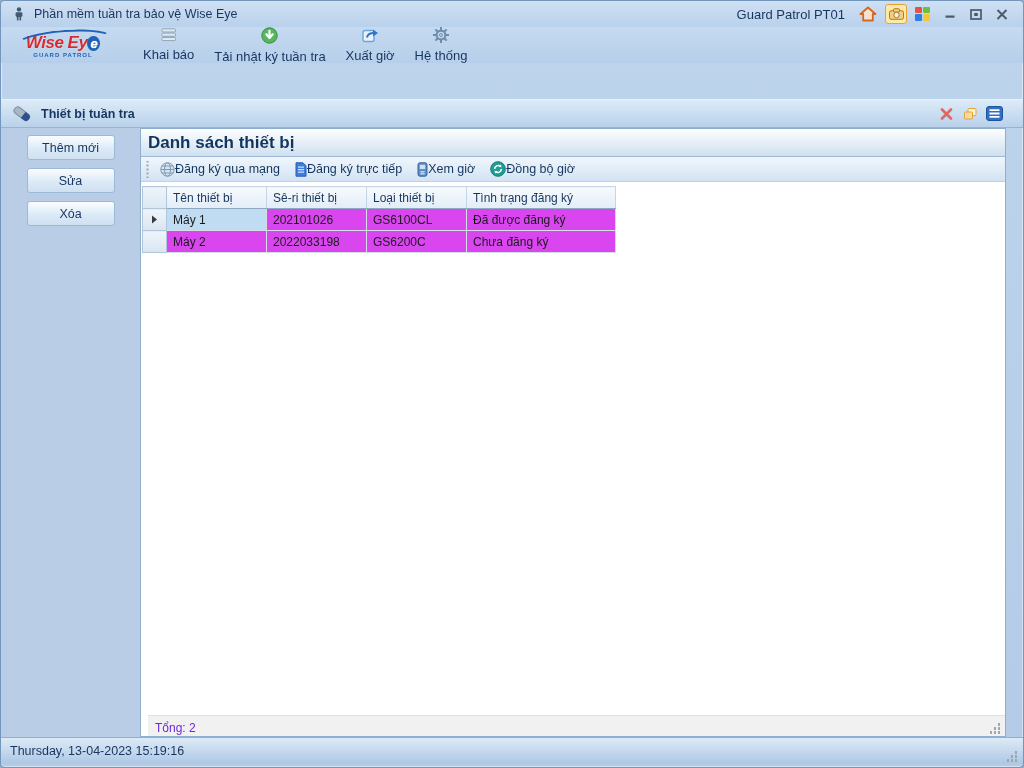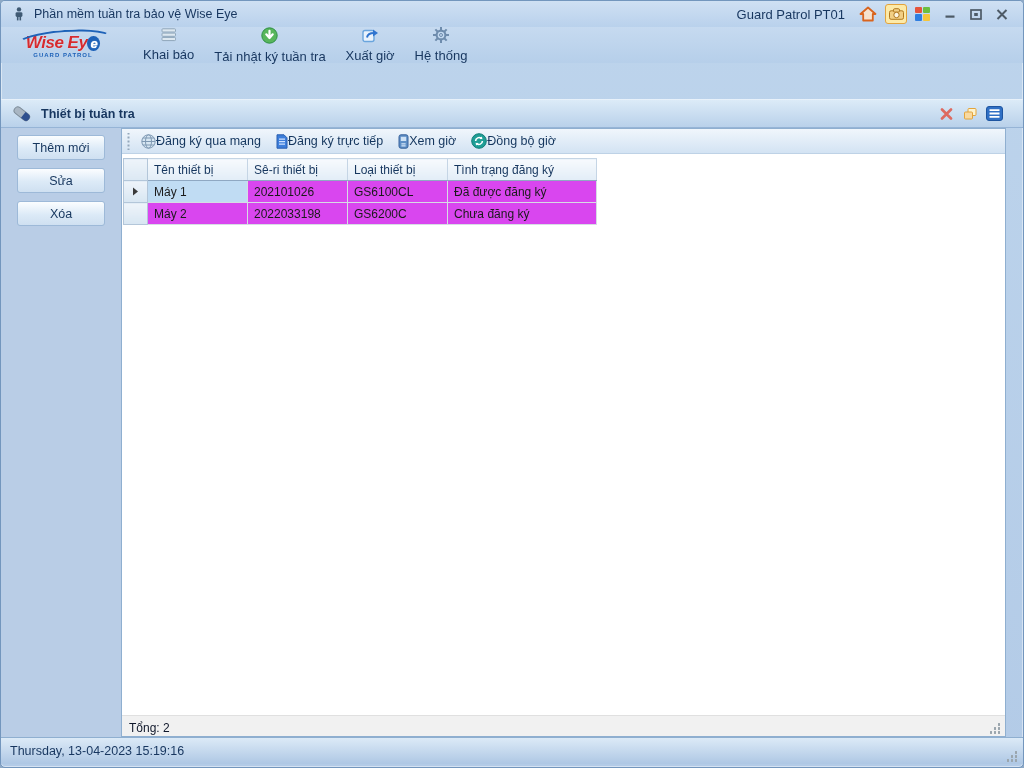--- a/index.html
+++ b/index.html
@@ -43,21 +43,21 @@
 
   
   .tabbar { height:29px; display:flex; align-items:center; padding:0 17px 0 10px; flex:0 0 auto;
     background:linear-gradient(#dcebf8,#b9d1ea); border-top:1px solid #e8f1fa; border-bottom:1px solid #96b4d6;margin-top:36px; }
   .tabbar .tab-label { margin-left:8px; font-size:12.5px; font-weight:bold; color:#17365f; }
   .tabbar .spacer { flex:1; }
   .tab-tool { display:inline-flex; align-items:center; justify-content:center; width:24px; height:22px; border-radius:3px; }
 
   
   .content { flex:1; display:flex; padding:0 17px 0 0; min-height:0; }
-  .sidebar { width:120px; flex:0 0 auto; background:#b9cde6; padding-top:7px; }
+  .sidebar { width:139px; flex:0 0 auto; background:#b9cde6; padding-top:7px; }
   .side-btn { display:block; width:88px; height:25px; margin:0 auto 8px auto;
     background:linear-gradient(#fbfdff,#dceaf7 55%,#cfe0f1); border:1px solid #9db9d8; border-radius:3px;
     color:#16365e; font-size:12.5px; font-family:inherit; cursor:default; }
 
   .main-panel { flex:1; display:flex; flex-direction:column; background:#fff; border:1px solid #8fafd0; min-width:0; }
   .group-header { height:28px; flex:0 0 auto; display:flex; align-items:center; padding-left:7px;
     background:linear-gradient(#fdfeff,#cfe0f0); border-bottom:1px solid #9cb8d4;
     font-size:17px; font-weight:bold; color:#11355e; }
   .toolbar { height:25px; flex:0 0 auto; display:flex; align-items:center;
     background:linear-gradient(#f0f6fc,#d3e3f3); border-bottom:1px solid #bed2e6; padding-left:3px; }
@@ -70,21 +70,21 @@
   table.grid th, table.grid td { height:22px; padding:0 0 0 6px; text-align:left; font-weight:normal; overflow:hidden; white-space:nowrap; }
   table.grid th.col { background:linear-gradient(#f7fafd,#e2edf7); border-right:1px solid #c5d5e5; border-bottom:1px solid #8fa8c2;
     border-top:1px solid #c5d5e5; color:#16365e; }
   table.grid th.rowhead-corner { width:24px; background:linear-gradient(#eef4fa,#dbe8f3); border:1px solid #b3c6d9; }
   table.grid td.rowhead { width:24px; background:linear-gradient(#eef4fa,#d8e6f2); border:1px solid #b3c6d9; text-align:center; padding:0; }
   table.grid td.cell { border-right:1px solid #d6dde4; border-bottom:1px solid #d6dde4; background:#d946ef; }
   table.grid td.cell.selected { background:#c0dcf3; }
   .w-name{width:100px;} .w-serial{width:100px;} .w-model{width:100px;} .w-status{width:149px;}
 
   .status-strip { height:21px; flex:0 0 auto; background:#f1f1f1; border-top:1px solid #e0e0e0;
-    display:flex; align-items:center; padding:4px 4px 0 7px; font-size:12px; color:#0f172a; }
+    display:flex; align-items:center; padding:4px 4px 0 7px; font-size:12px; color:#6d28d9;margin-left:7px; }
   .status-strip .spacer, .statusbar .spacer { flex:1; }
 
   .grip-dots { width:12px; height:12px; align-self:flex-end; margin-bottom:2px;
     background:
       radial-gradient(circle at 10px 2.5px,#9aa5ad 1.1px,transparent 1.4px),
       radial-gradient(circle at 10px 6.5px,#9aa5ad 1.1px,transparent 1.4px),
       radial-gradient(circle at 10px 10.5px,#9aa5ad 1.1px,transparent 1.4px),
       radial-gradient(circle at 6px 6.5px,#9aa5ad 1.1px,transparent 1.4px),
       radial-gradient(circle at 6px 10.5px,#9aa5ad 1.1px,transparent 1.4px),
       radial-gradient(circle at 2px 10.5px,#9aa5ad 1.1px,transparent 1.4px); }
@@ -247,20 +247,21 @@
   <div class="content">
 
     <div class="sidebar">
       <button class="side-btn">Thêm mới</button>
       <button class="side-btn">Sửa</button>
       <button class="side-btn">Xóa</button>
     </div>
 
     <div class="main-panel">
 
+      <div class="group-header">Danh sách thiết bị</div>
 
       <div class="toolbar">
         <span class="toolbar-grip"></span>
 
         <div class="tool-item">
           <span>
             <svg width="15" height="15" viewBox="0 0 15 15">
                 <circle cx="7.5" cy="7.5" r="6.7" fill="#d7e6f2" stroke="#7f99b3"></circle>
                 <ellipse cx="7.5" cy="7.5" rx="3" ry="6.7" fill="none" stroke="#7f99b3"></ellipse>
                 <line x1="0.9" y1="7.5" x2="14.1" y2="7.5" stroke="#7f99b3"></line>

